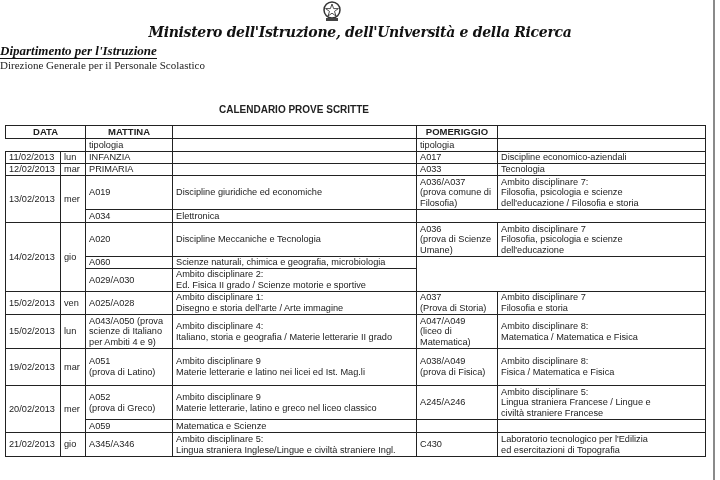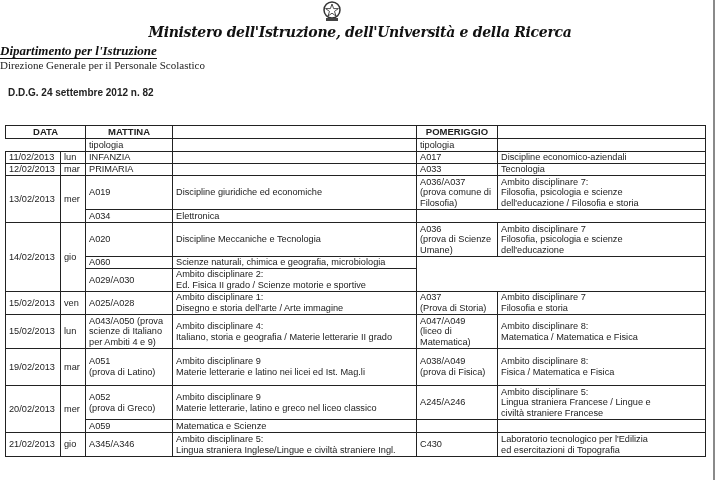--- a/index.html
+++ b/index.html
@@ -48,21 +48,21 @@
   <svg class="emblem" viewBox="0 0 20 22">
     <circle cx="10" cy="10" r="8" fill="none" stroke="#333" stroke-width="1.5"></circle>
     <polygon points="10,4 11.6,8.6 16.4,8.6 12.5,11.4 14,16 10,13.2 6,16 7.5,11.4 3.6,8.6 8.4,8.6" fill="#fff" stroke="#222" stroke-width="0.8"></polygon>
     <rect x="4" y="18" width="12" height="3" fill="#444"></rect>
   </svg>
 
   <div class="ministry">Ministero dell'Istruzione, dell'Università e della Ricerca</div>
   <div class="dept"><span>Dipartimento per l'Istruzione</span></div>
   <div class="direzione">Direzione Generale per il Personale Scolastico</div>
 
-  <div class="ddg">D.D.G. 24 settembre 2012 n. 82</div>
+  <div class="cal-title">CALENDARIO PROVE SCRITTE</div>
 
   <table class="cal">
     <colgroup>
       <col style="width:55px">
         <col style="width:25px">
         <col style="width:87px">
         <col style="width:244px">
       <col style="width:81px">
         <col style="width:208px">
     </colgroup>

